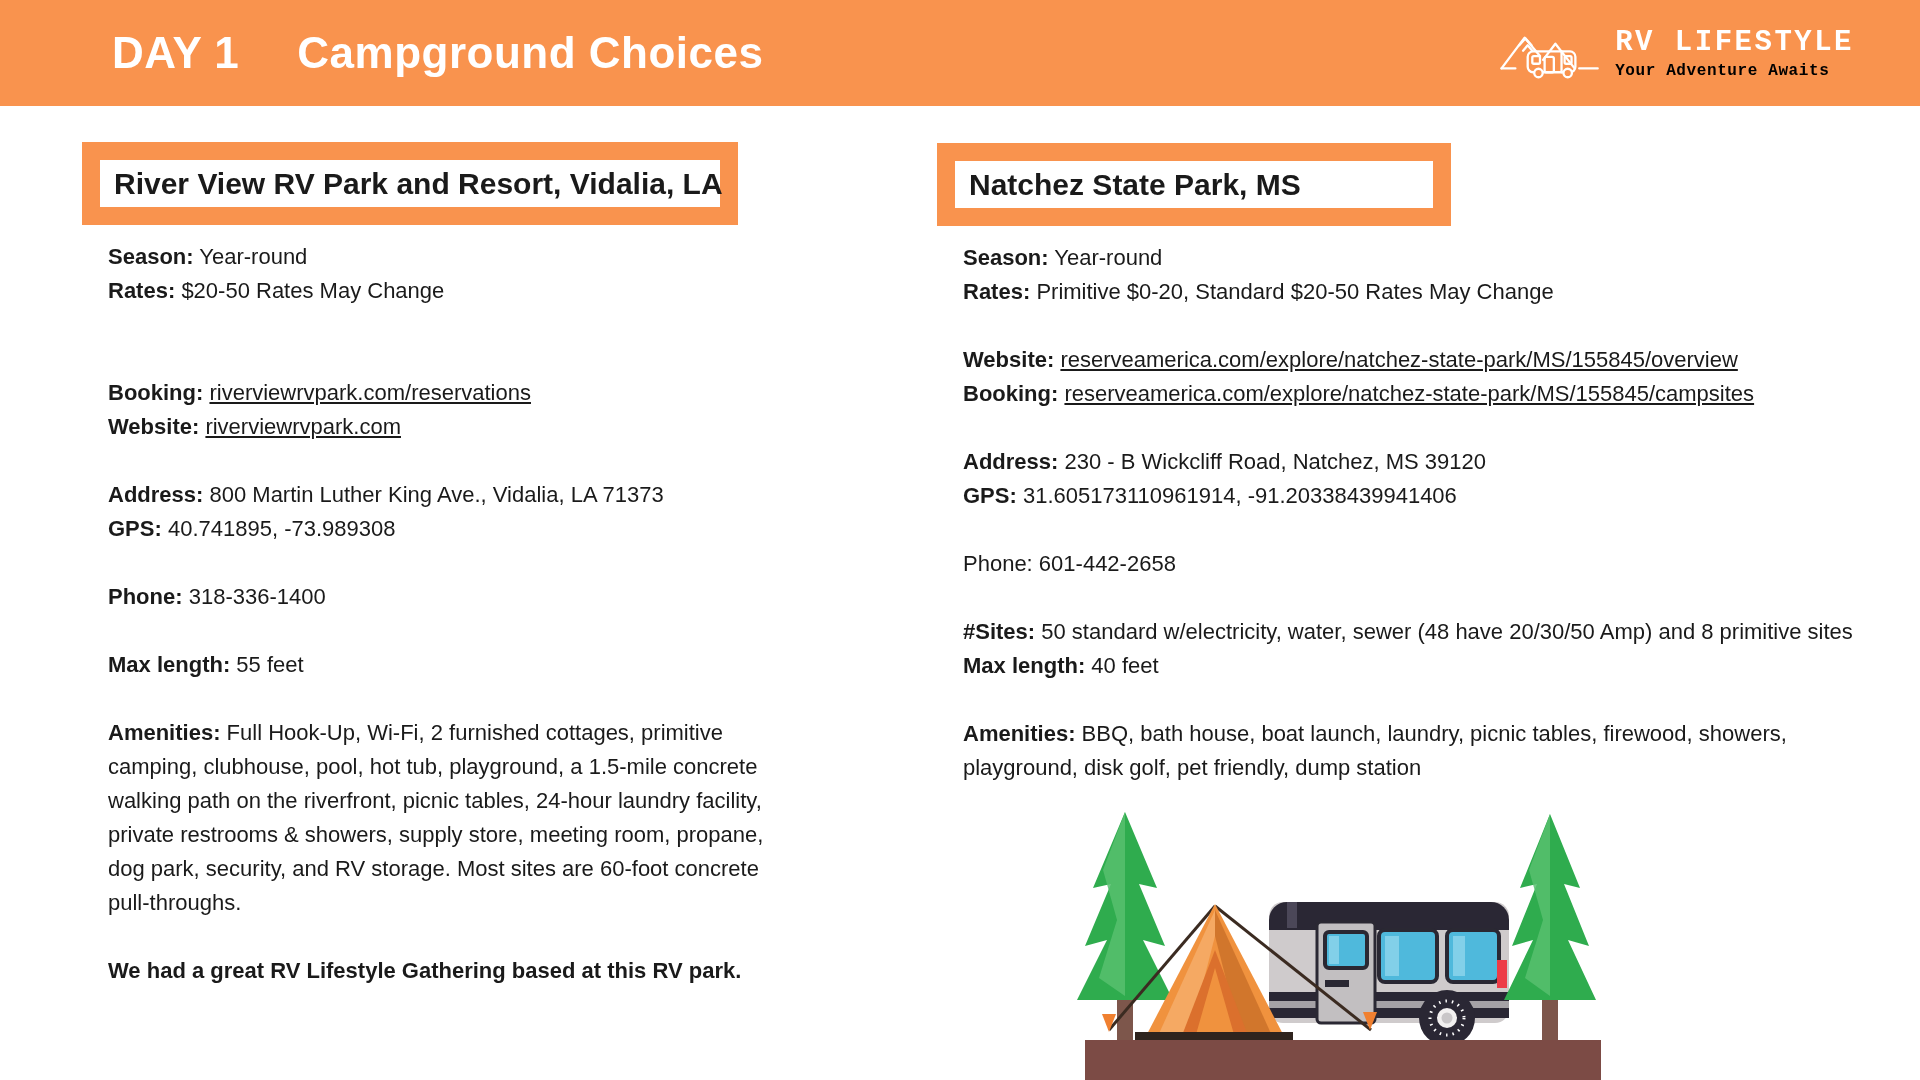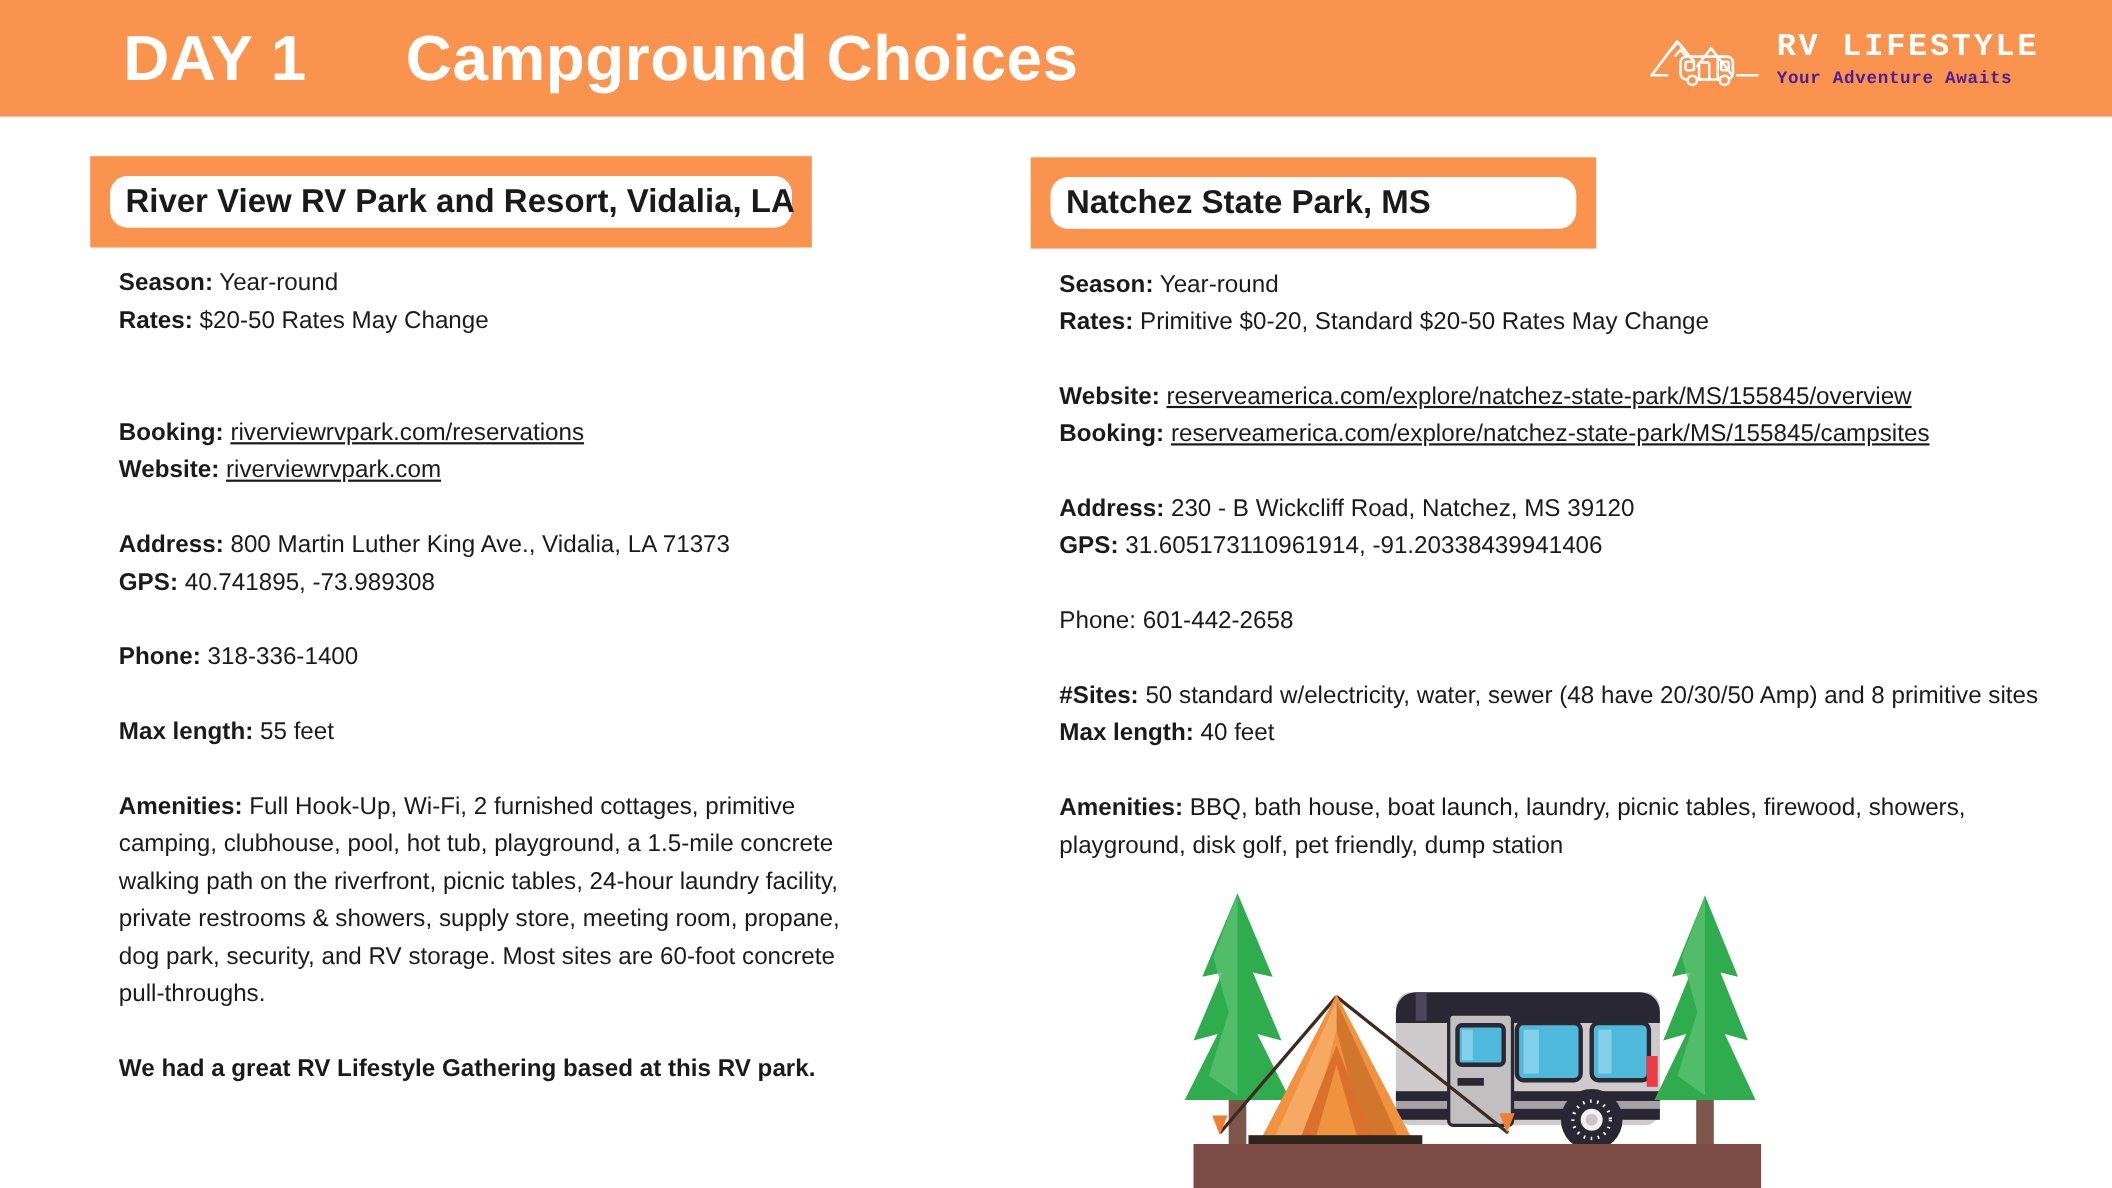--- a/index.html
+++ b/index.html
@@ -7,39 +7,39 @@
     position:relative;width:1920px;height:1080px;overflow:hidden;
     background:#ffffff;color:#1a1a1a;
     font-family:"Liberation Sans",sans-serif;
   }
   
   .header{
     position:absolute;left:0;top:0;width:1920px;height:106px;
     background:#F9934E;display:flex;align-items:center;
   }
   .header-title{
-    margin-left:112px;display:flex;gap:90px;
-    font-weight:bold;font-size:58px;color:#ffffff;letter-spacing:.5px;
+    margin-left:112px;display:flex;gap:58px;
+    font-weight:bold;font-size:44px;color:#ffffff;letter-spacing:.5px;
   }
   .logo{
     position:absolute;right:66px;top:0;height:106px;
     display:flex;align-items:center;gap:15px;
   }
   .logo-text{display:flex;flex-direction:column;justify-content:center;font-family:Liberation Mono, monospace;}
   .logo-brand{font-size:29px;font-weight:bold;color:#fff;letter-spacing:2.5px;line-height:1;}
-  .logo-tagline{font-size:16px;font-weight:bold;color:#4c1d95;letter-spacing:.6px;margin-top:6px;line-height:1;}
+  .logo-tagline{font-size:16px;font-weight:bold;color:#000000;letter-spacing:.6px;margin-top:6px;line-height:1;}
   
   .park-title-box{
     position:absolute;background:#F9934E;box-sizing:border-box;padding:18px;height:83px;
   }
   .box-left{left:82px;top:142px;width:656px;}
   .box-right{left:937px;top:143px;width:514px;}
   .park-title-inner{
     background:#ffffff;height:100%;display:flex;align-items:center;
-    padding-left:14px;font-size:30px;font-weight:bold;white-space:nowrap;border-radius:16px;
+    padding-left:14px;font-size:30px;font-weight:bold;white-space:nowrap;
   }
   
   .park-body{position:absolute;font-size:22px;line-height:34px;}
   .body-left{left:108px;top:240px;width:680px;}
   .body-right{left:963px;top:241px;width:905px;}
   .grp{margin:0;}
   .mt1{margin-top:34px;}
   .mt2{margin-top:68px;}
   .b{font-weight:bold;}
   .lnk{text-decoration:underline;color:#1a1a1a;cursor:pointer;}

